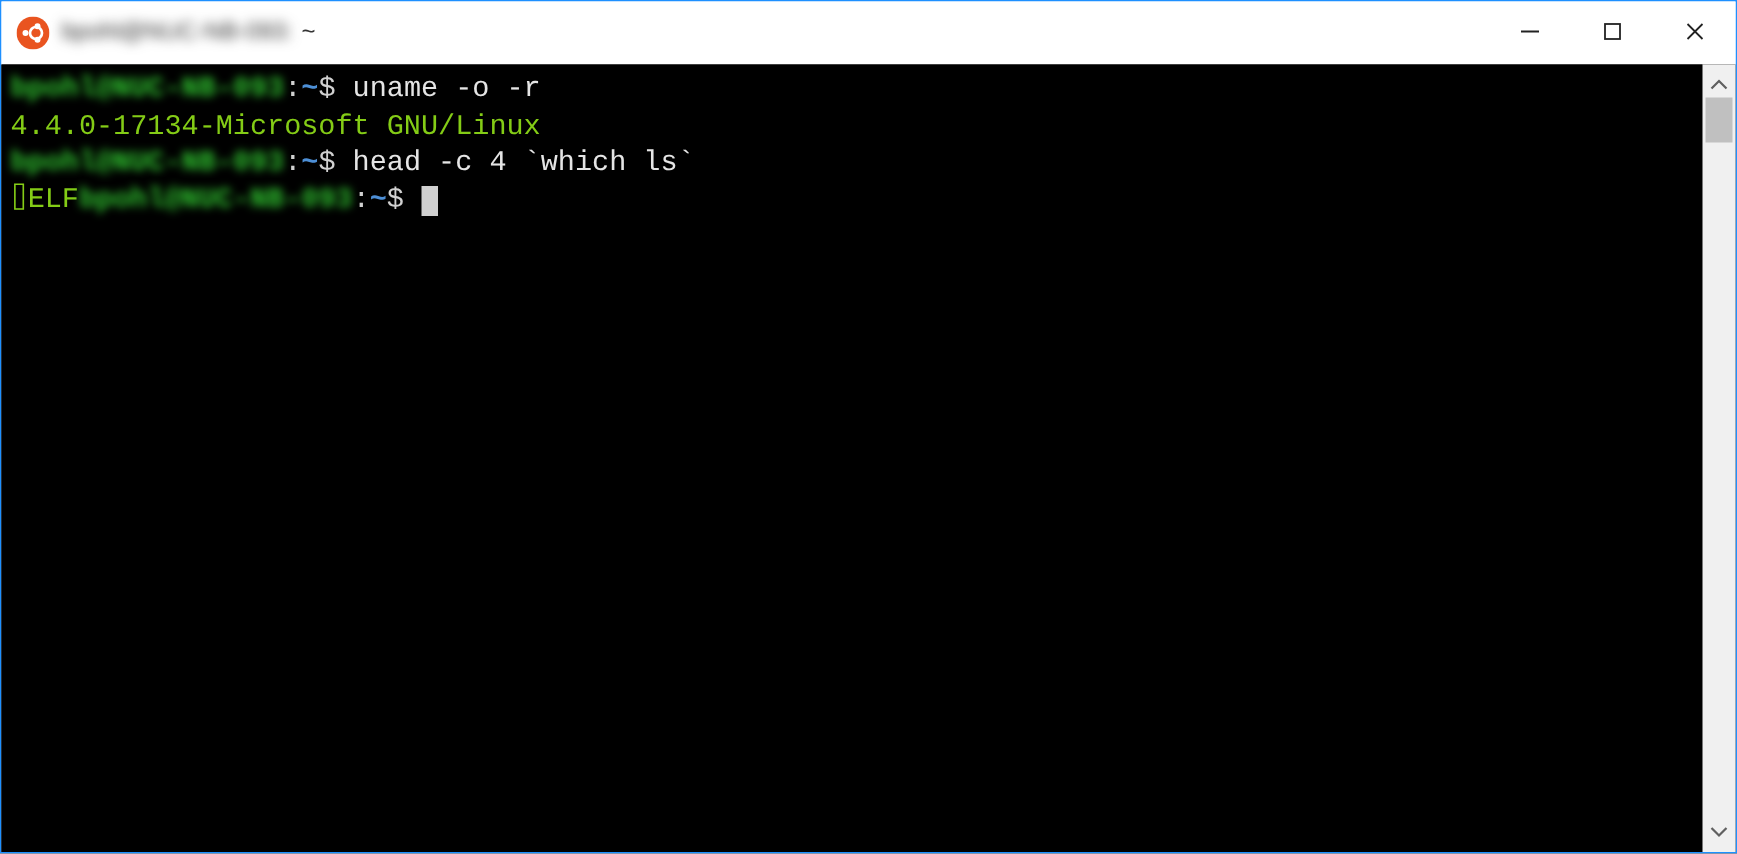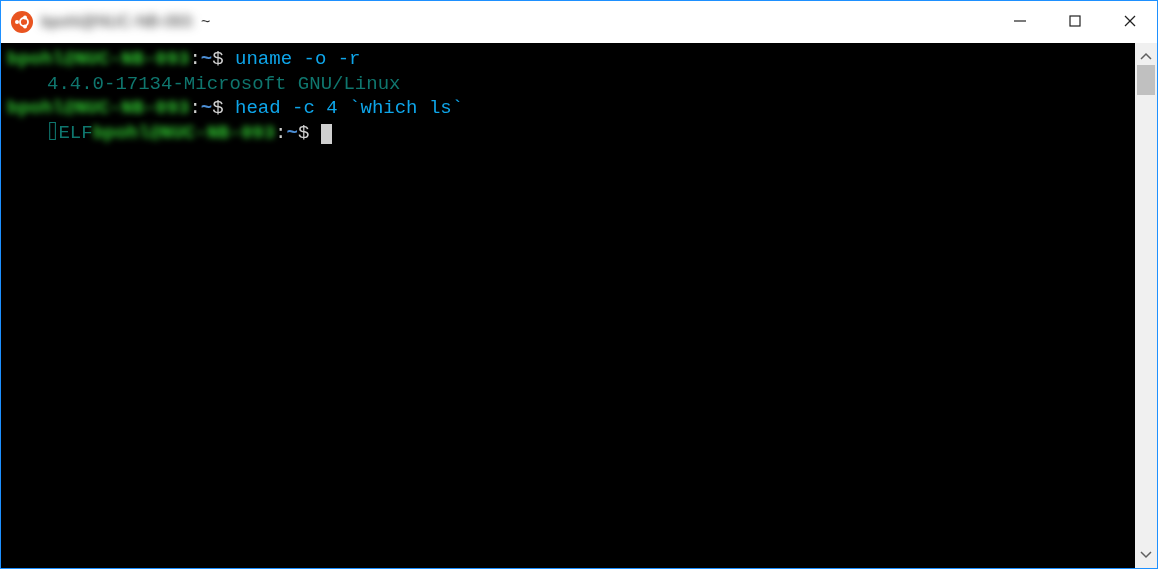--- a/index.html
+++ b/index.html
@@ -138,26 +138,25 @@
     .prompt-path {
       color: #4d8fd6;
       font-weight: bold;
     }
     
     .prompt-dollar {
       color: #d0d0d0;
     }
     
     .cmd {
-      color: #0ea5e9;
+      color: #e5e5e5;
     }
     
     .output {
-      color: #0f766e;
-      margin-left: 40px;
+      color: #84cc16;
     }
     
     .cursor {
       display: inline-block;
       width: 11px;
       height: 20px;
       background: #d0d0d0;
       vertical-align: bottom;
       margin-bottom: 2px;
     }

